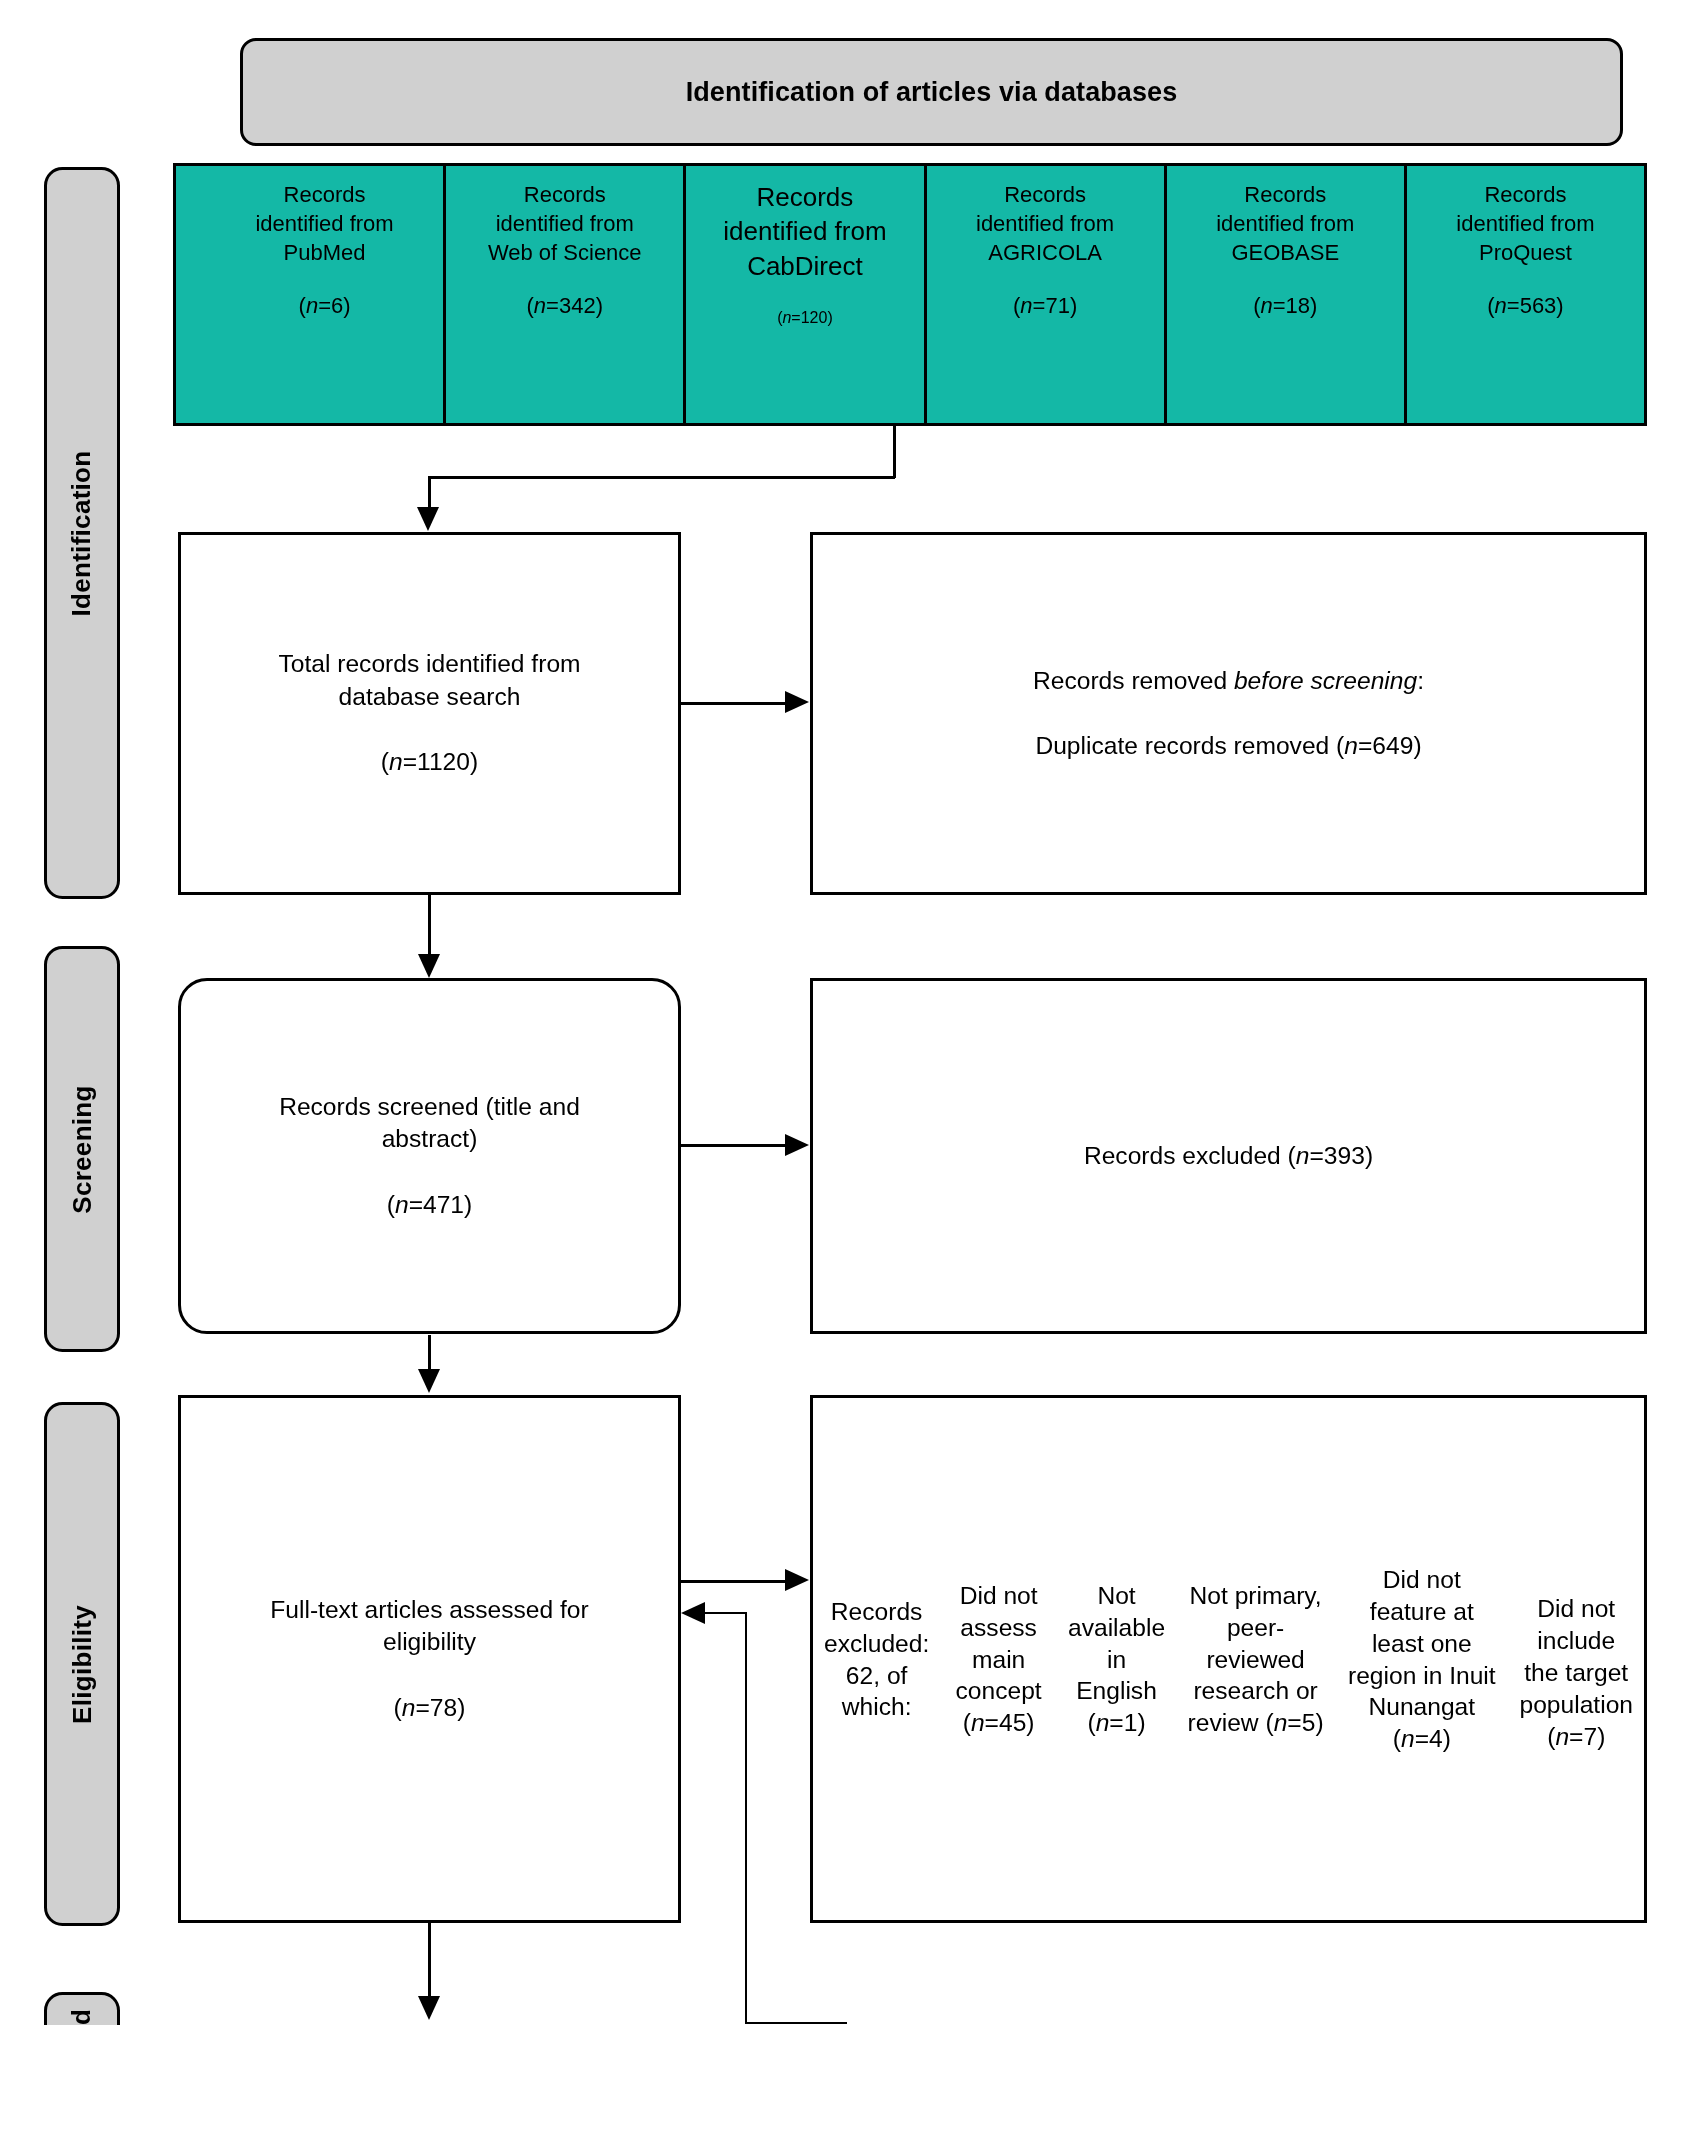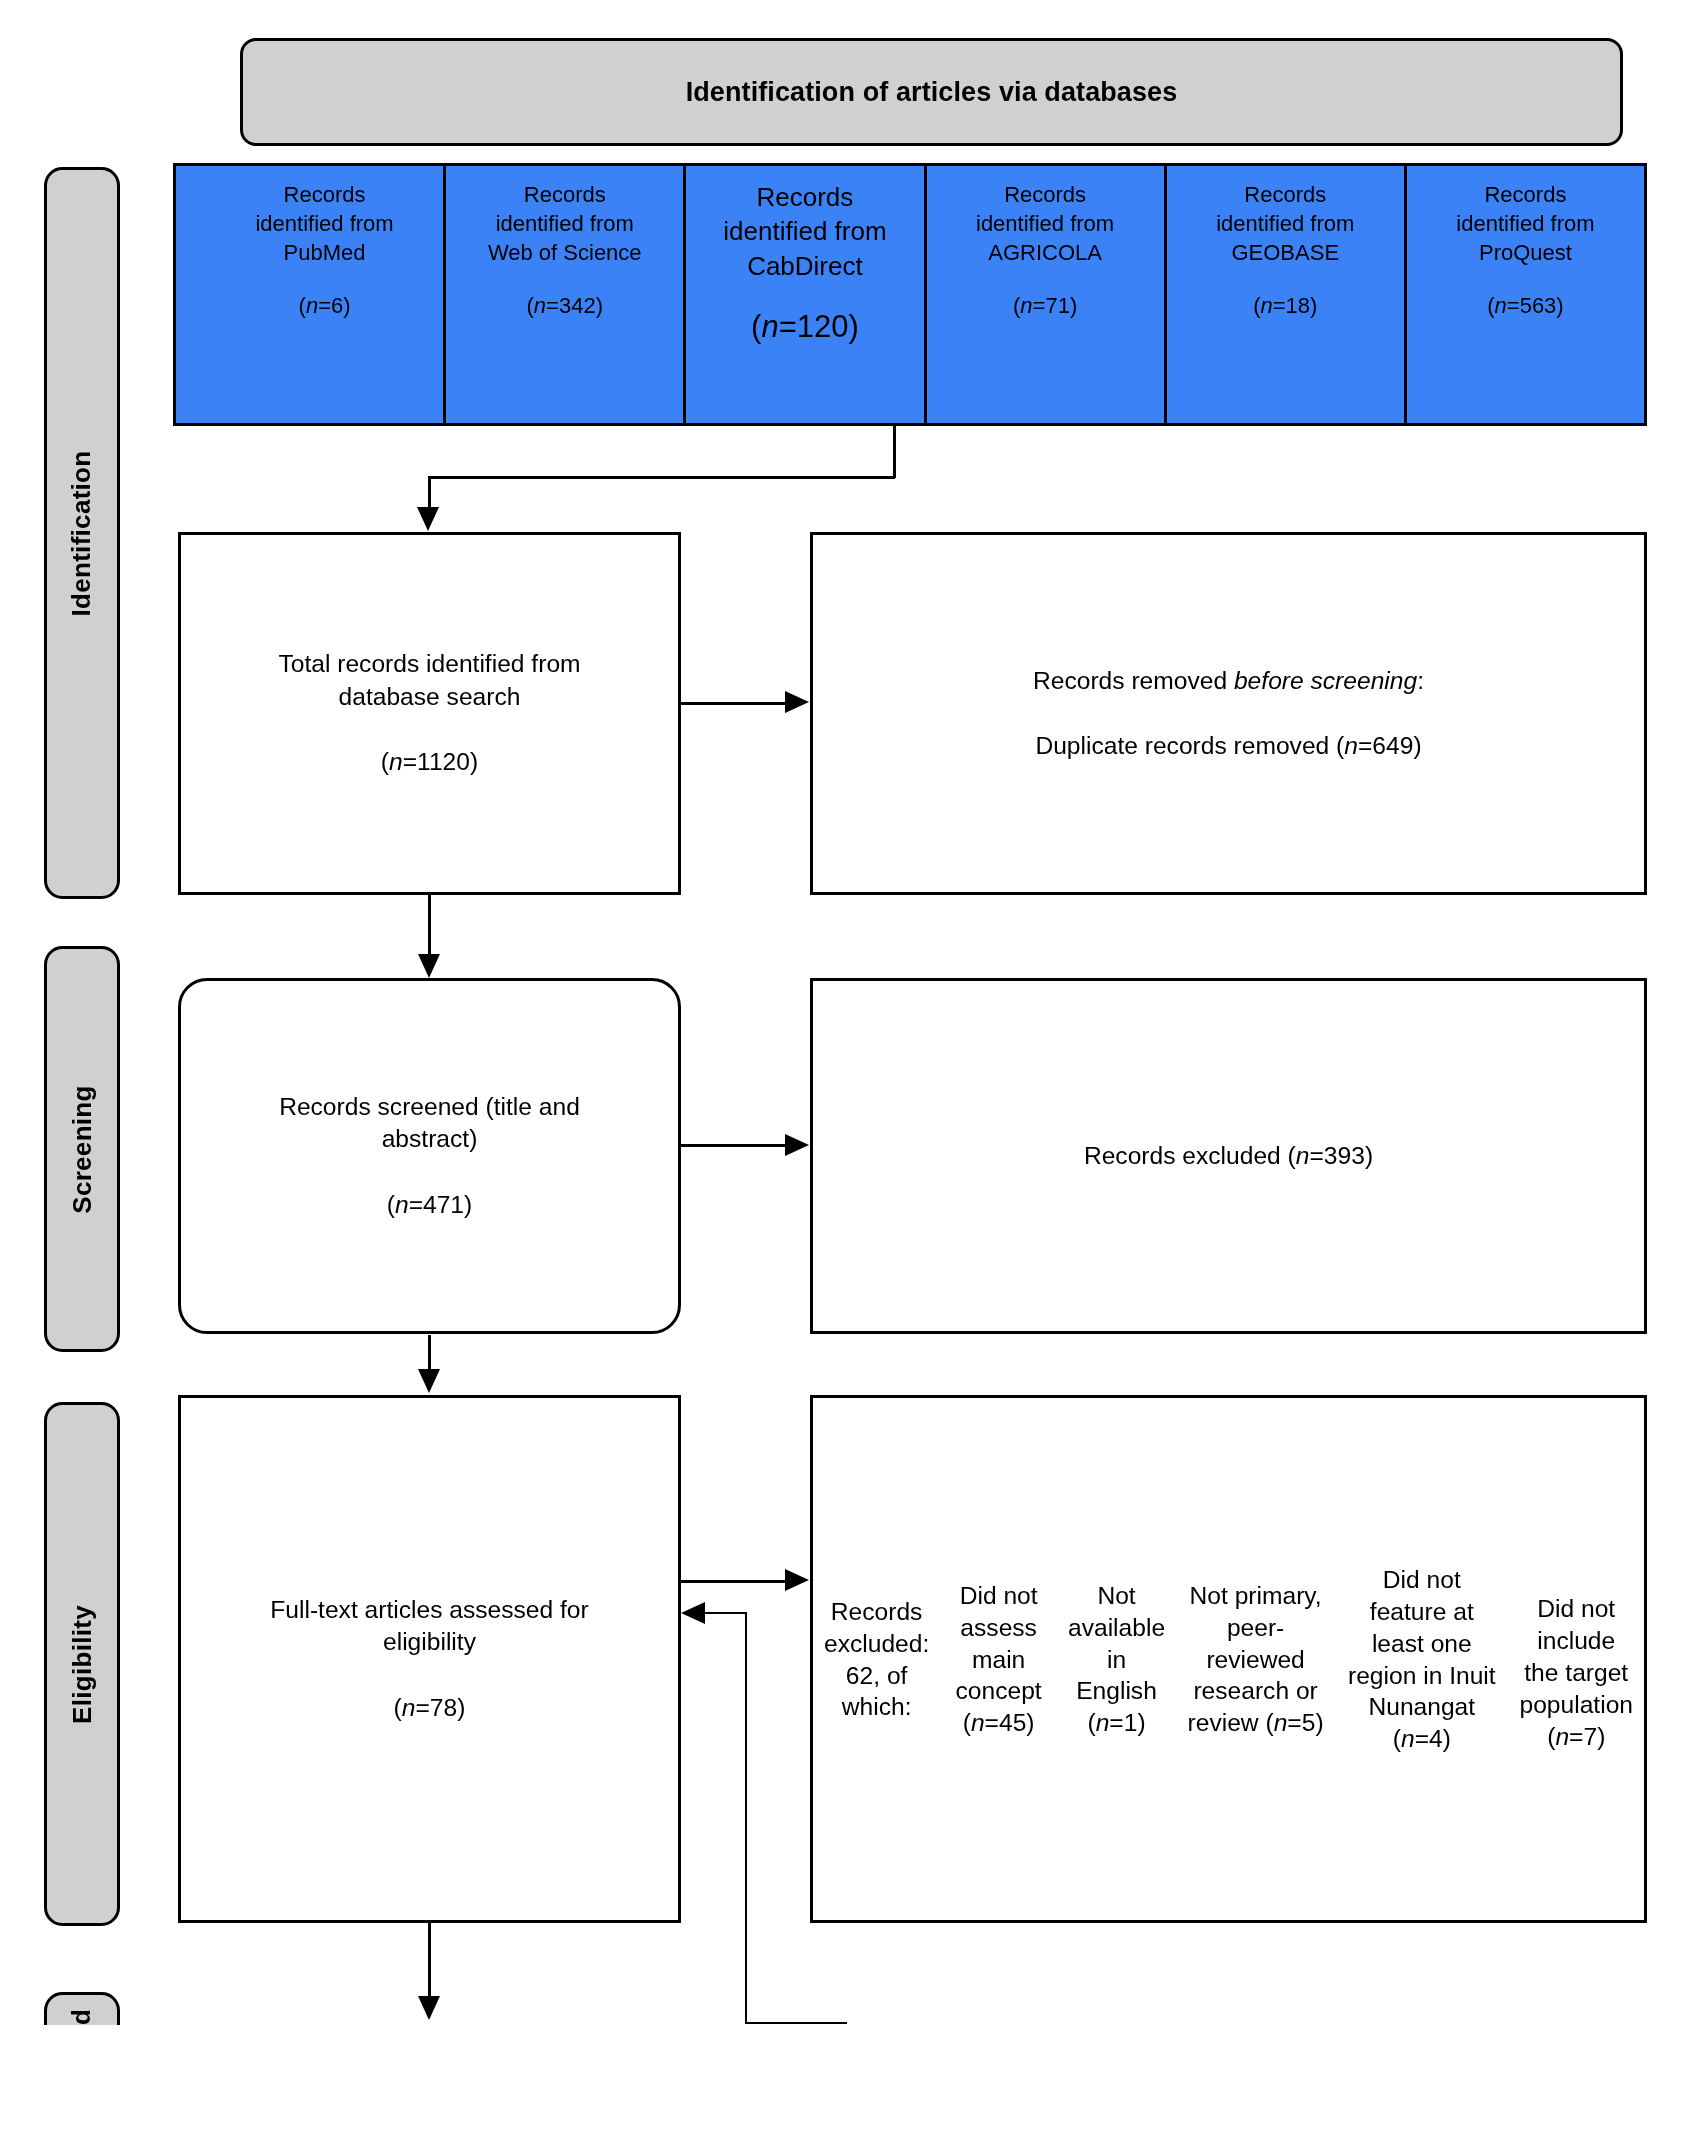--- a/index.html
+++ b/index.html
@@ -62,21 +62,21 @@
     font-size: 24.6px;
     line-height: 1.32;
     padding: 0 13.5px;
   }
   .gap-sm { height: 23.4px; }
   .gap-md { height: 33px; }
 
   
   .dbstrip {
     display: flex;
-    background: #3b82f6;
+    background: #14b8a6;
     border: 3.7px solid #000000;
     padding-left: 30px;
   }
   .dbcell {
     flex: 1 1 0;
     display: flex;
     flex-direction: column;
     align-items: center;
     justify-content: flex-start;
     padding-top: 13.5px;
@@ -87,21 +87,21 @@
   .dbcell .dbname {
     font-size: 22px;
     line-height: 1.33;
     padding: 0 6.1px;
   }
   .dbcell.big .dbname { font-size: 26px; }
   .dbcell .dbn {
     font-size: 22px;
     margin-top: 26px;
   }
-  .dbcell.big .dbn { font-size: 31px; }
+  .dbcell.big .dbn { font-size: 16px; }
 
   
   .reasons {
     display: flex;
     flex-direction: row;
     align-items: center;
     justify-content: flex-start;
     padding-top: 28px;
   }
   .reasons .rline {

